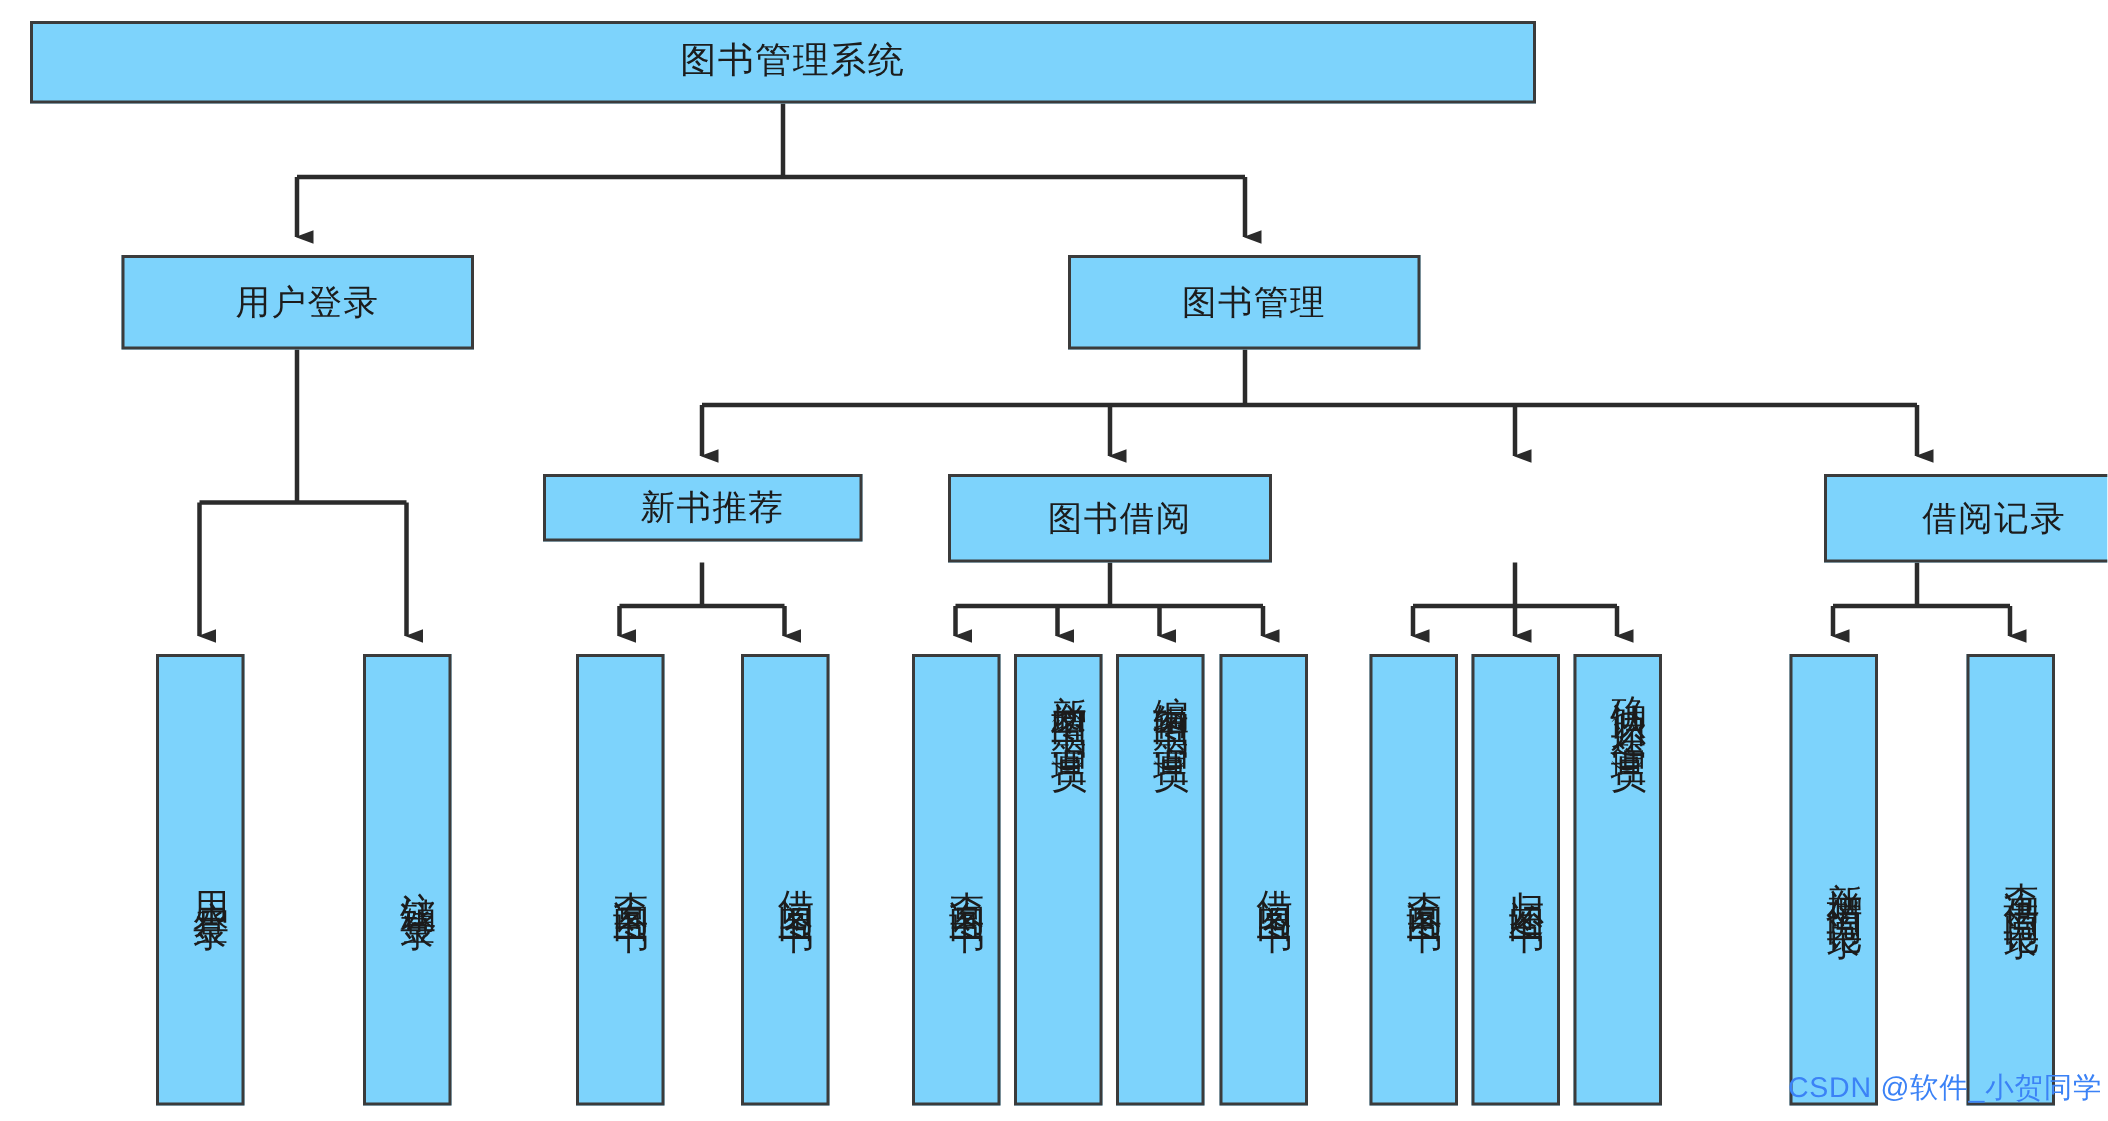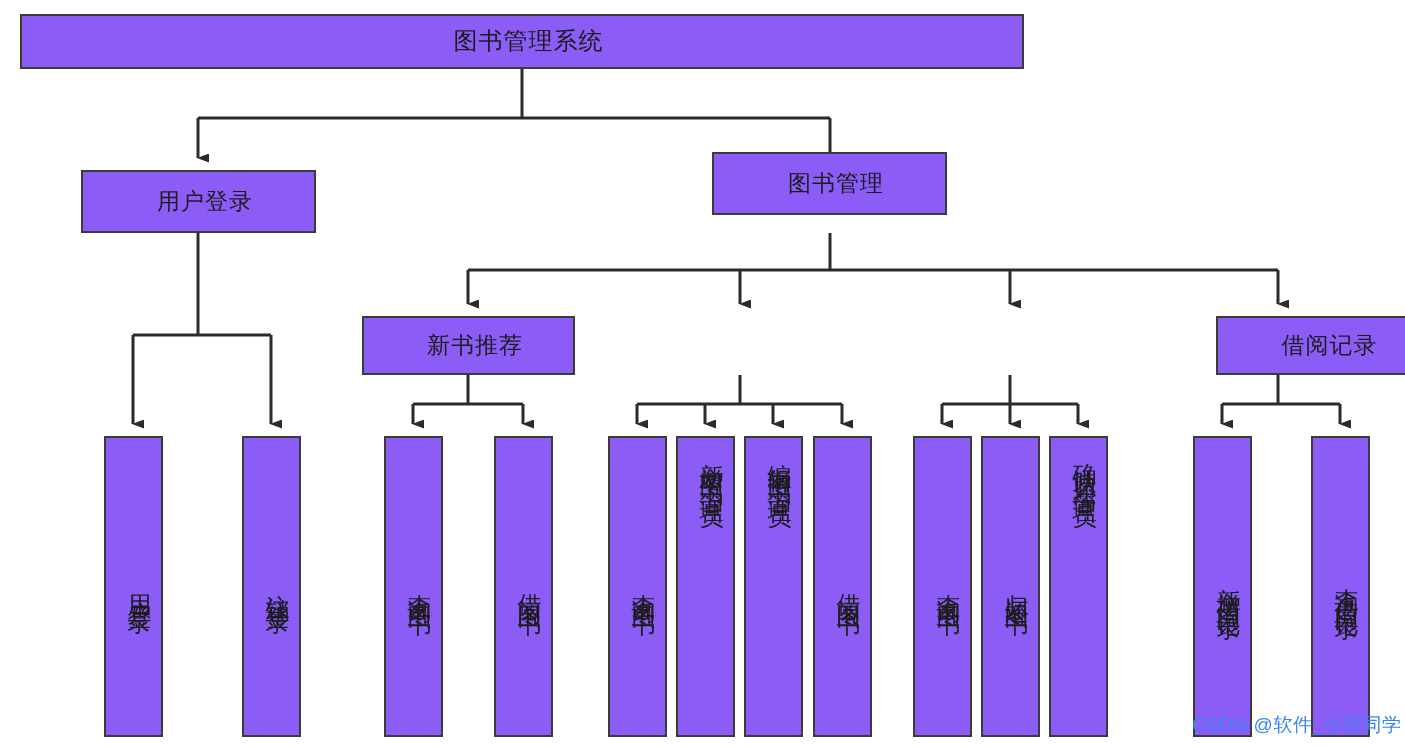--- a/index.html
+++ b/index.html
@@ -22,21 +22,21 @@
     position: absolute;
     left: 0;
     top: 0;
     width: 1405px;
     height: 747px;
     pointer-events: none;
   }
   .node {
     position: absolute;
     box-sizing: border-box;
-    background: #8b5cf6;
+    background: #7dd3fc;
     border: 2px solid #3b3b3b;
     display: flex;
     align-items: center;
     justify-content: center;
     color: #1c1c1c;
     padding-left: 13px;
   }
   .node.horiz {
     font-size: 23px;
     line-height: 1.1;
@@ -125,24 +125,25 @@
       <path d="M1222,404 L1340,404"></path>
       <path d="M1222,404 L1222,424" marker-end="url(#arrowhead)"></path>
       <path d="M1340,404 L1340,424" marker-end="url(#arrowhead)"></path>
     </g>
   </svg>
 
   <div class="node horiz root" style="left:20px; top:14px; width:1004px; height:55px;">图书管理系统</div>
 
   <div class="node horiz" style="left:81px; top:170px; width:235px; height:63px;">用户登录</div>
 
-  <div class="node horiz" style="left:712px; top:152px; width:235px; height:63px;">图书管理</div>
-
-  <div class="node horiz" style="left:362px; top:316px; width:213px; height:59px;">新书推荐</div>
-
+  <div class="node horiz" style="left:712px; top:170px; width:235px; height:63px;">图书管理</div>
+
+  <div class="node horiz" style="left:362px; top:316px; width:213px; height:45px;">新书推荐</div>
+
+  <div class="node horiz" style="left:632px; top:316px; width:216px; height:59px;">图书借阅</div>
 
 
   <div class="node horiz" style="left:1172px; top:316px; width:214px; height:59px;margin-left:44px;">借阅记录</div>
 
   <div class="node leaf centered" style="left:104px; top:436px; width:59px; height:301px;">
     <span class="vtext">用户登录</span>
   </div>
 
   <div class="node leaf centered" style="left:242px; top:436px; width:59px; height:301px;">
     <span class="vtext">注销登录</span>

